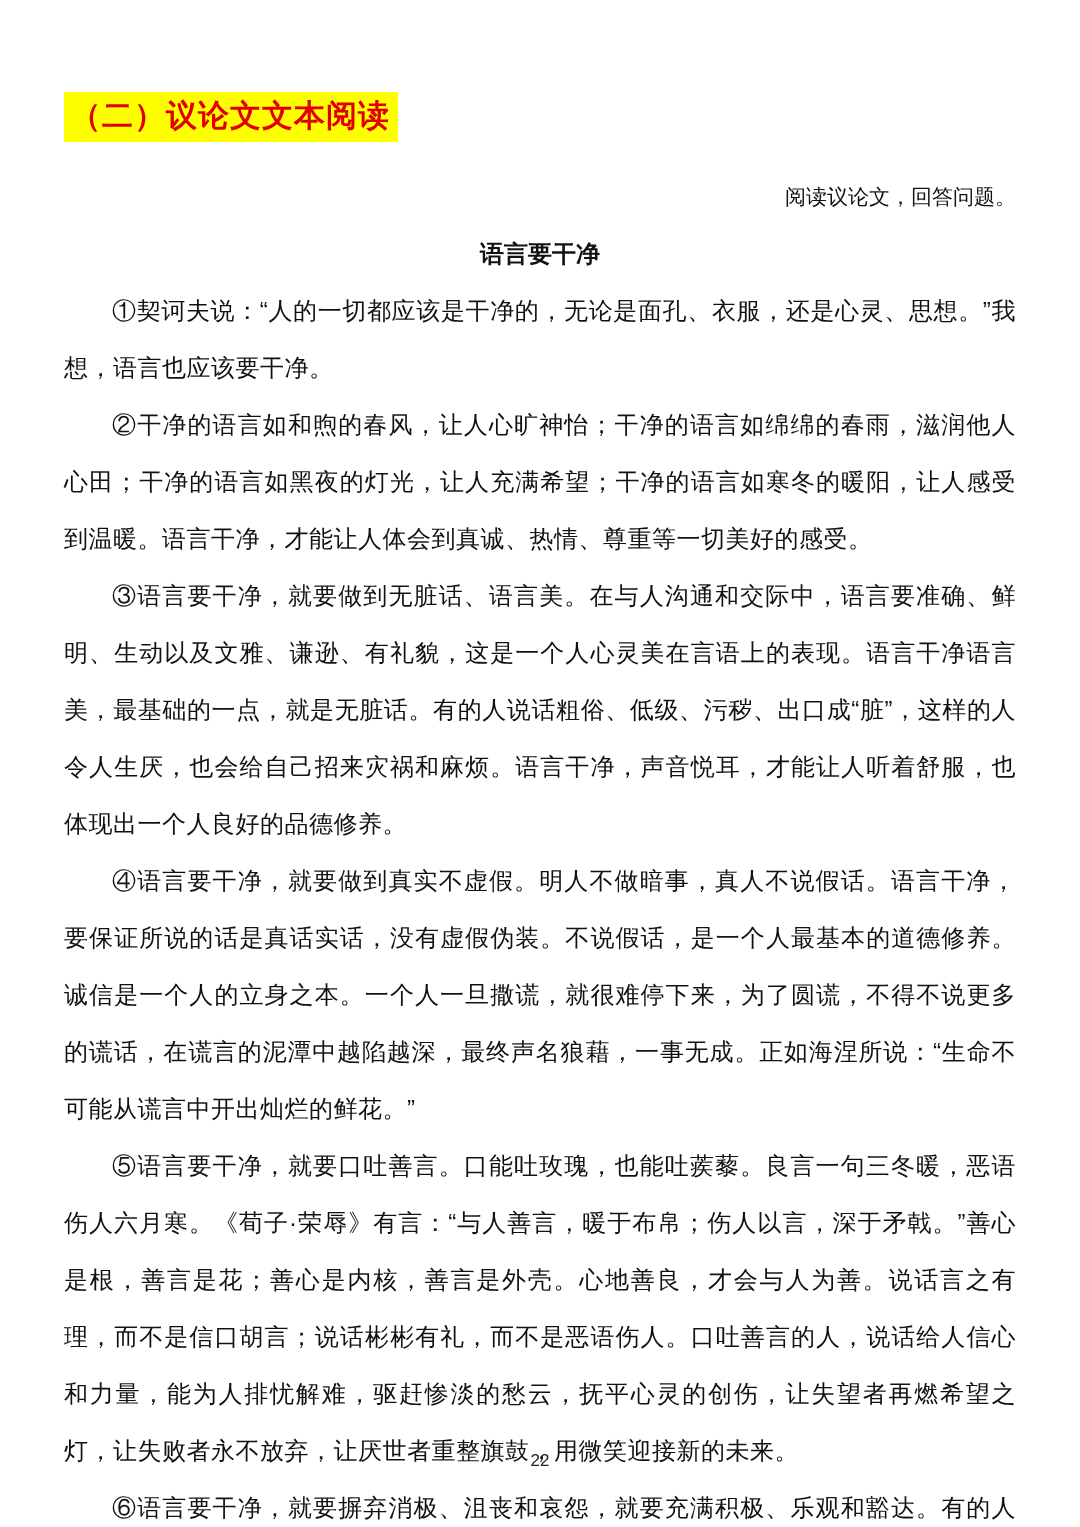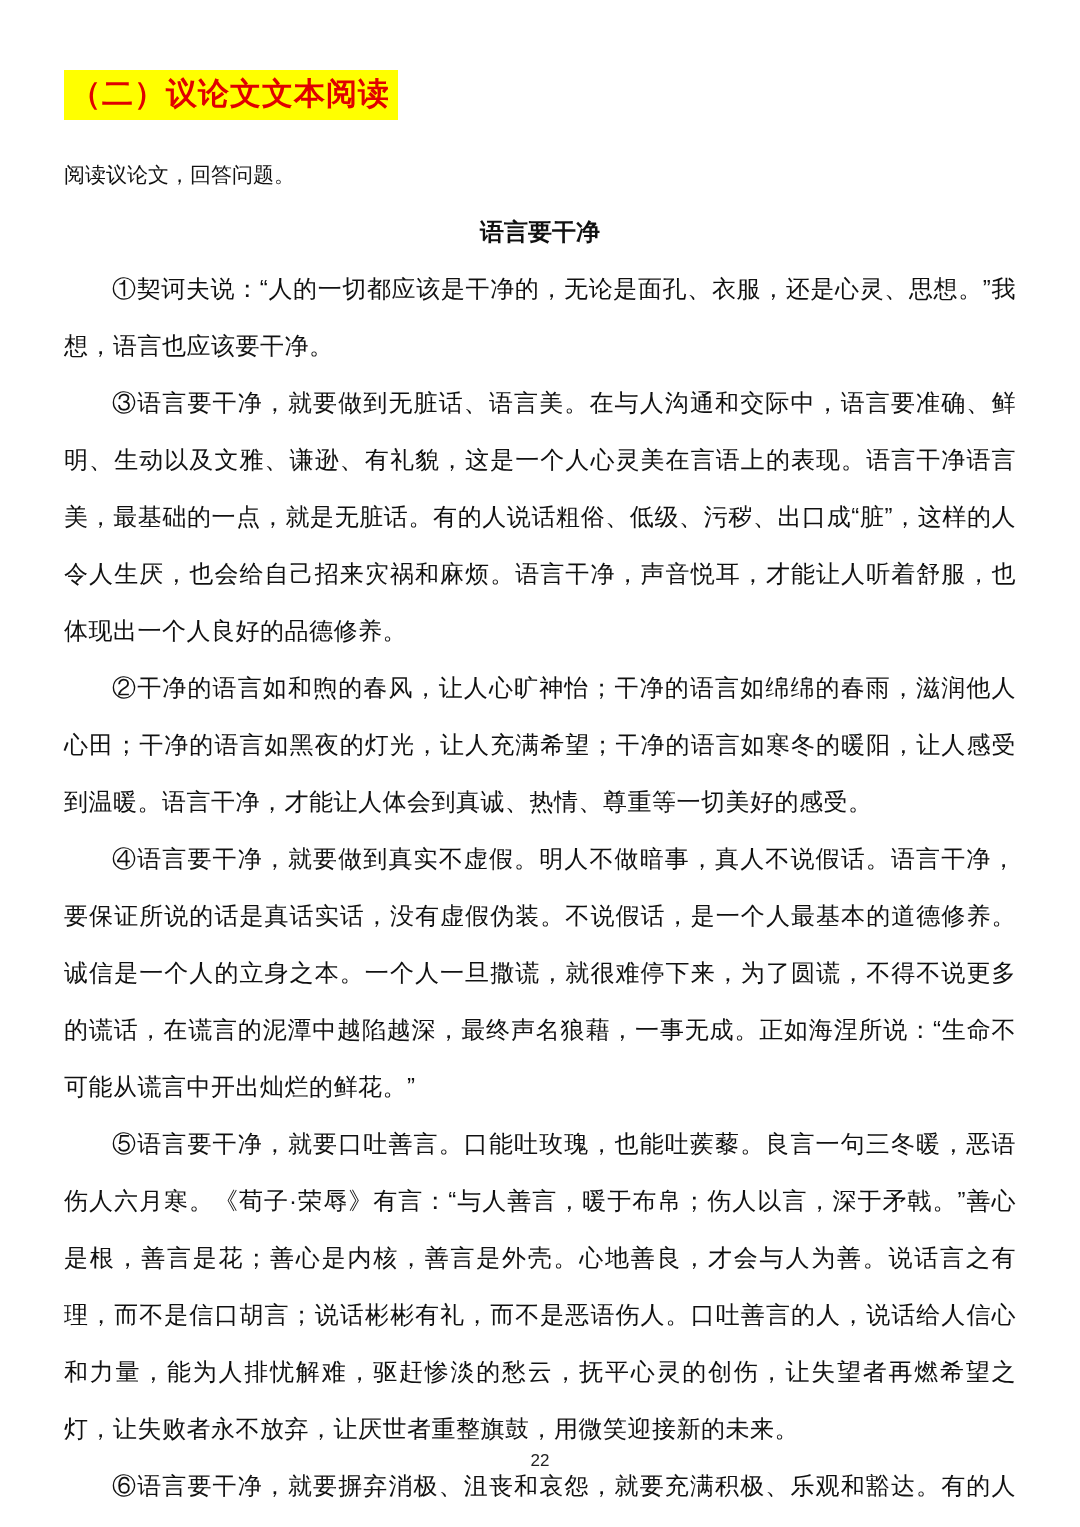--- a/index.html
+++ b/index.html
@@ -13,40 +13,40 @@
     background: #ffffff;
     font-family: "Liberation Sans", sans-serif;
   }
   .page {
     position: relative;
     width: 1080px;
     height: 1527px;
     margin: 0 auto;
     background: var(--page-bg);
     color: var(--body-text);
-    padding: 66px 64px 0 64px;
+    padding: 88px 64px 0 64px;
     overflow: hidden;
   }
   .heading {
     margin: 4px 0 26px 0;
     font-size: 31px;
     font-weight: bold;
     line-height: 1.35;
   }
   .heading .hl {
     display: inline-block;
     color: var(--heading-text);
     background: var(--heading-highlight);
     padding: 3px 8px 5px 6px;
     letter-spacing: 1px;
   }
   .intro {
     font-size: 21px;
     line-height: 57px;
-    text-align: left;
+    text-align: right;
   }
   .title {
     font-size: 24px;
     font-weight: 600;
     line-height: 57px;
     text-align: center;
   }
   .para {
     font-size: 24px;
     line-height: 57px;
@@ -73,23 +73,23 @@
   <h1 class="heading">
     <span class="hl">（二）议论文文本阅读</span>
   </h1>
 
   <p class="intro">阅读议论文，回答问题。</p>
 
   <h2 class="title">语言要干净</h2>
 
   <p class="para">①契诃夫说：“人的一切都应该是干净的，无论是面孔、衣服，还是心灵、思想。”我想，语言也应该要干净。</p>
 
+  <p class="para">②干净的语言如和煦的春风，让人心旷神怡；干净的语言如绵绵的春雨，滋润他人心田；干净的语言如黑夜的灯光，让人充满希望；干净的语言如寒冬的暖阳，让人感受到温暖。语言干净，才能让人体会到真诚、热情、尊重等一切美好的感受。</p>
+
   <p class="para">③语言要干净，就要做到无脏话、语言美。在与人沟通和交际中，语言要准确、鲜明、生动以及文雅、谦逊、有礼貌，这是一个人心灵美在言语上的表现。语言干净语言美，最基础的一点，就是无脏话。有的人说话粗俗、低级、污秽、出口成“脏”，这样的人令人生厌，也会给自己招来灾祸和麻烦。语言干净，声音悦耳，才能让人听着舒服，也体现出一个人良好的品德修养。</p>
-
-  <p class="para">②干净的语言如和煦的春风，让人心旷神怡；干净的语言如绵绵的春雨，滋润他人心田；干净的语言如黑夜的灯光，让人充满希望；干净的语言如寒冬的暖阳，让人感受到温暖。语言干净，才能让人体会到真诚、热情、尊重等一切美好的感受。</p>
 
   <p class="para">④语言要干净，就要做到真实不虚假。明人不做暗事，真人不说假话。语言干净，要保证所说的话是真话实话，没有虚假伪装。不说假话，是一个人最基本的道德修养。诚信是一个人的立身之本。一个人一旦撒谎，就很难停下来，为了圆谎，不得不说更多的谎话，在谎言的泥潭中越陷越深，最终声名狼藉，一事无成。正如海涅所说：“生命不可能从谎言中开出灿烂的鲜花。”</p>
 
   <p class="para">⑤语言要干净，就要口吐善言。口能吐玫瑰，也能吐蒺藜。良言一句三冬暖，恶语伤人六月寒。《荀子·荣辱》有言：“与人善言，暖于布帛；伤人以言，深于矛戟。”善心是根，善言是花；善心是内核，善言是外壳。心地善良，才会与人为善。说话言之有理，而不是信口胡言；说话彬彬有礼，而不是恶语伤人。口吐善言的人，说话给人信心和力量，能为人排忧解难，驱赶惨淡的愁云，抚平心灵的创伤，让失望者再燃希望之灯，让失败者永不放弃，让厌世者重整旗鼓，用微笑迎接新的未来。</p>
 
   <p class="para">⑥语言要干净，就要摒弃消极、沮丧和哀怨，就要充满积极、乐观和豁达。有的人说话充斥负能量，善言是花，听了让人心情低落、悲观、灰暗。这样的人，没有人愿意和他交流，因为他的语言</p>
 
   <div class="page-number">22</div>
 
 </div>

